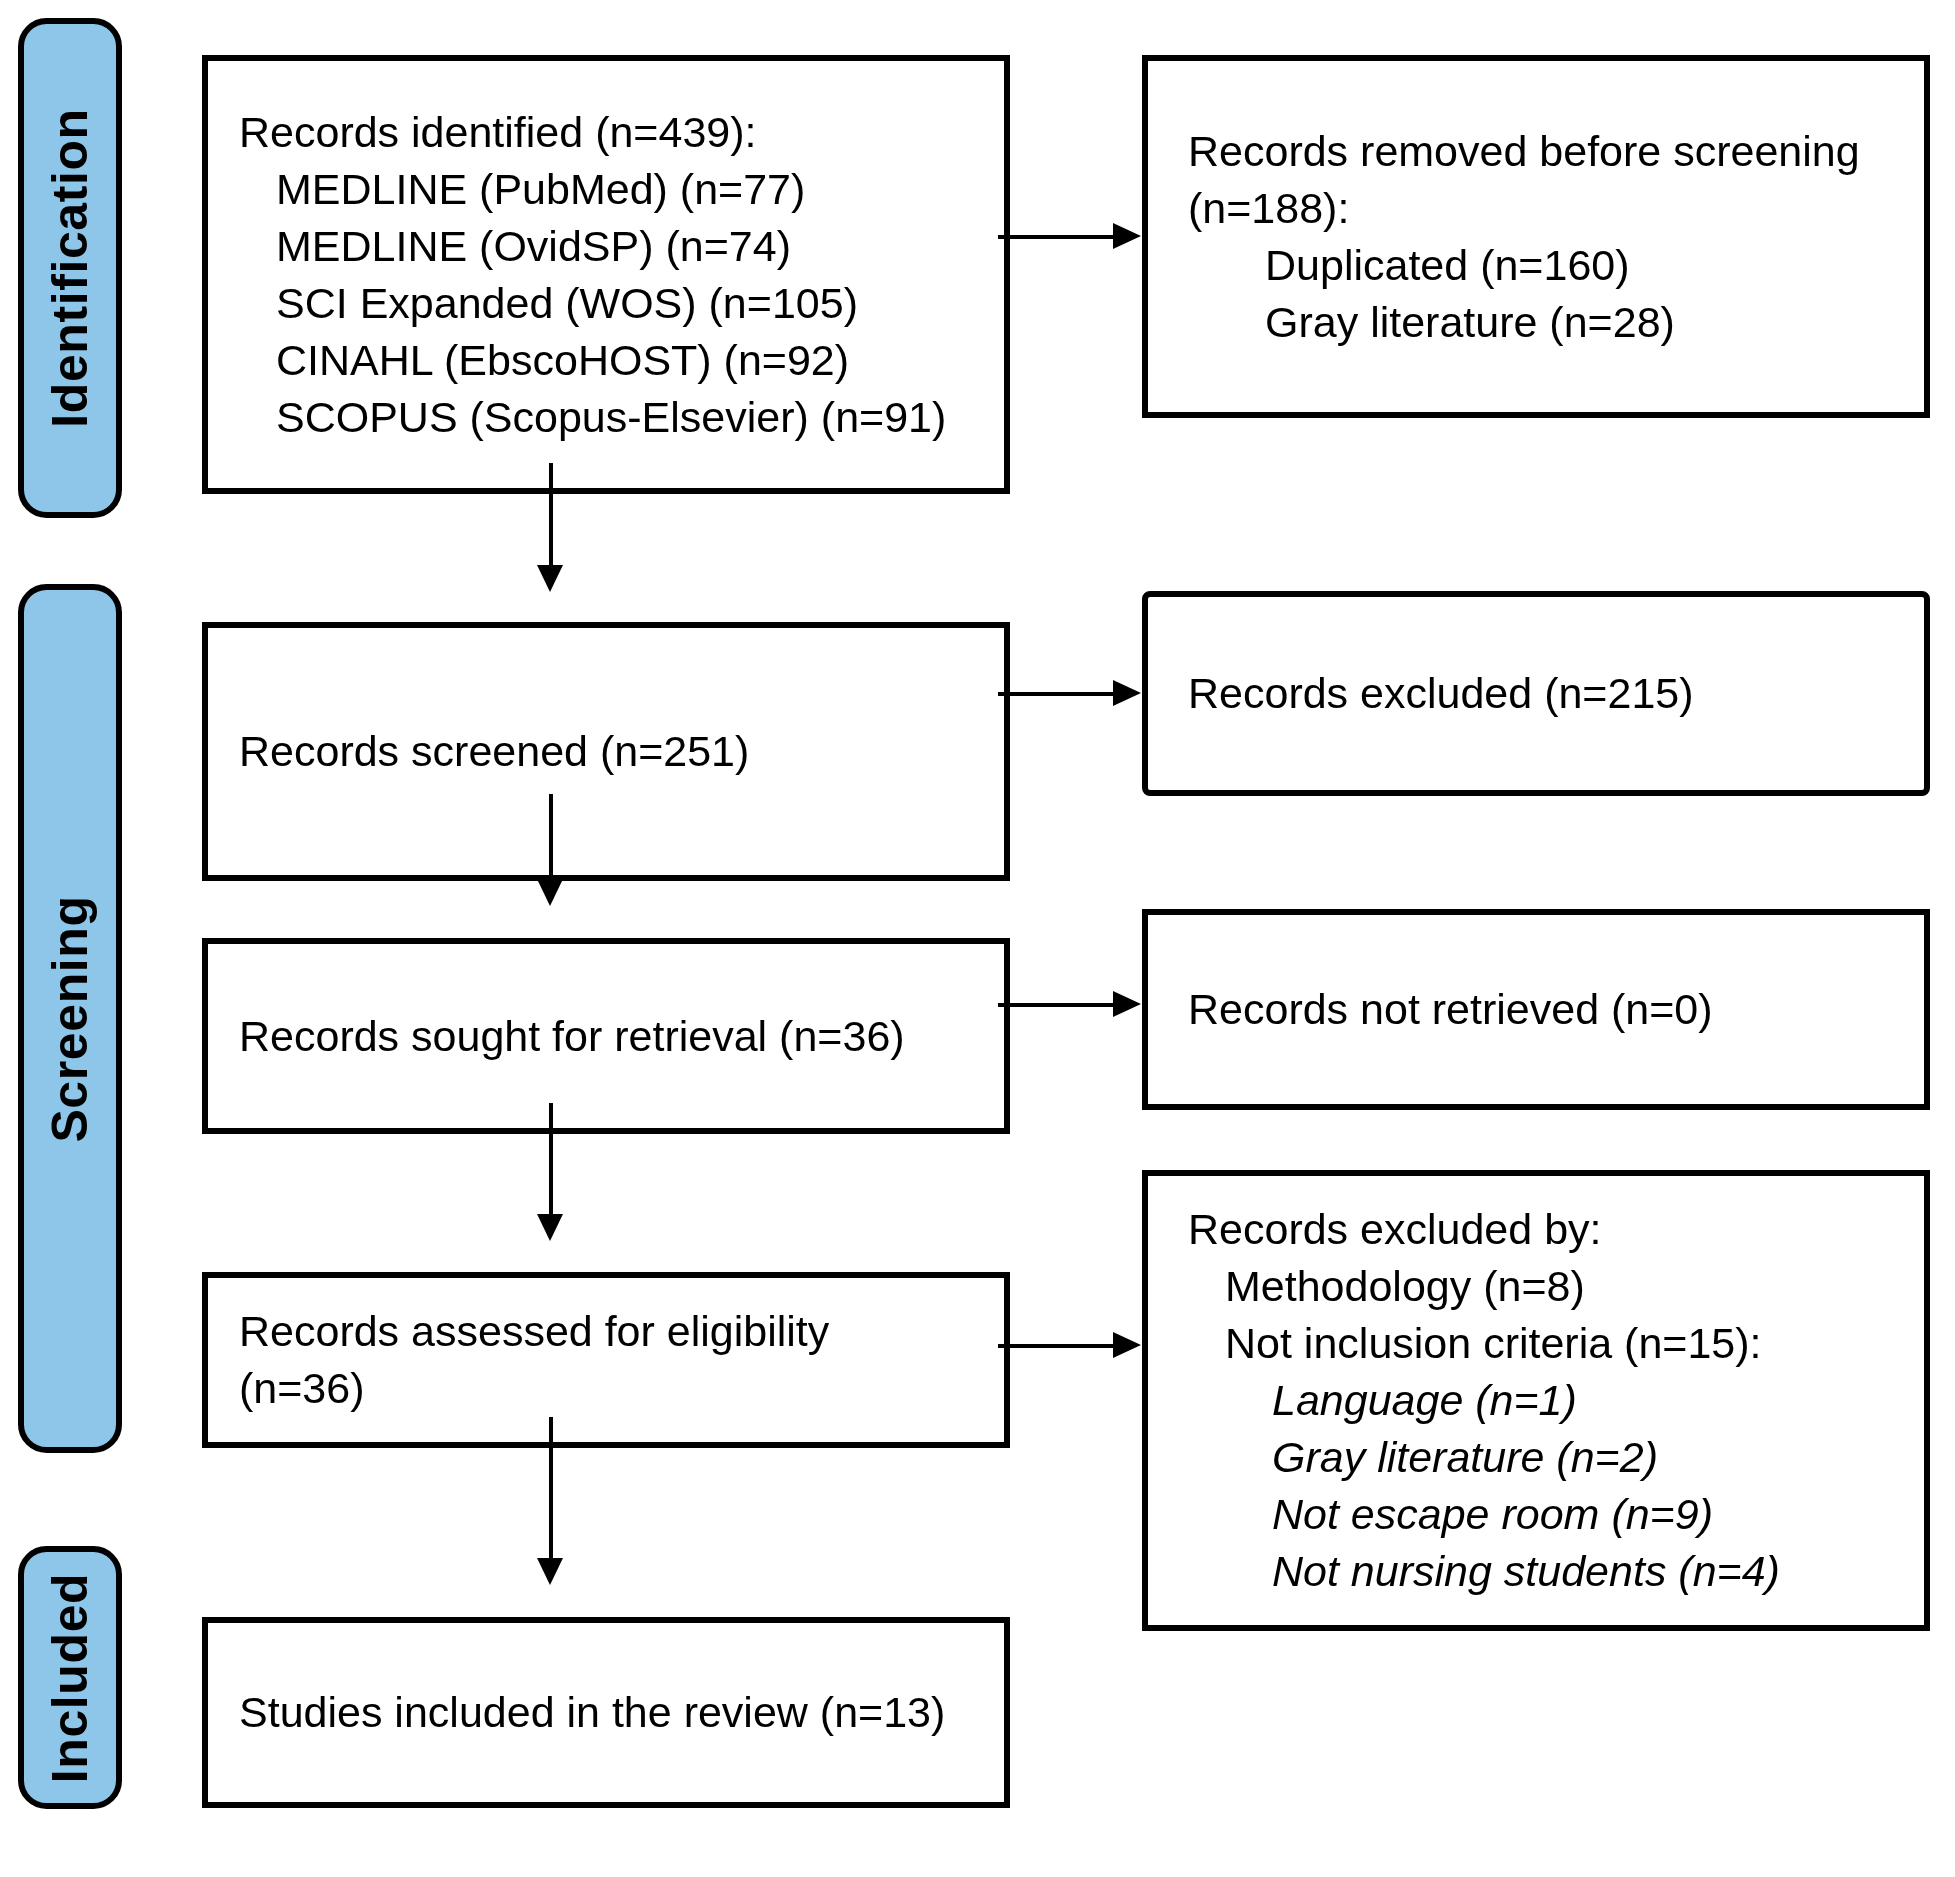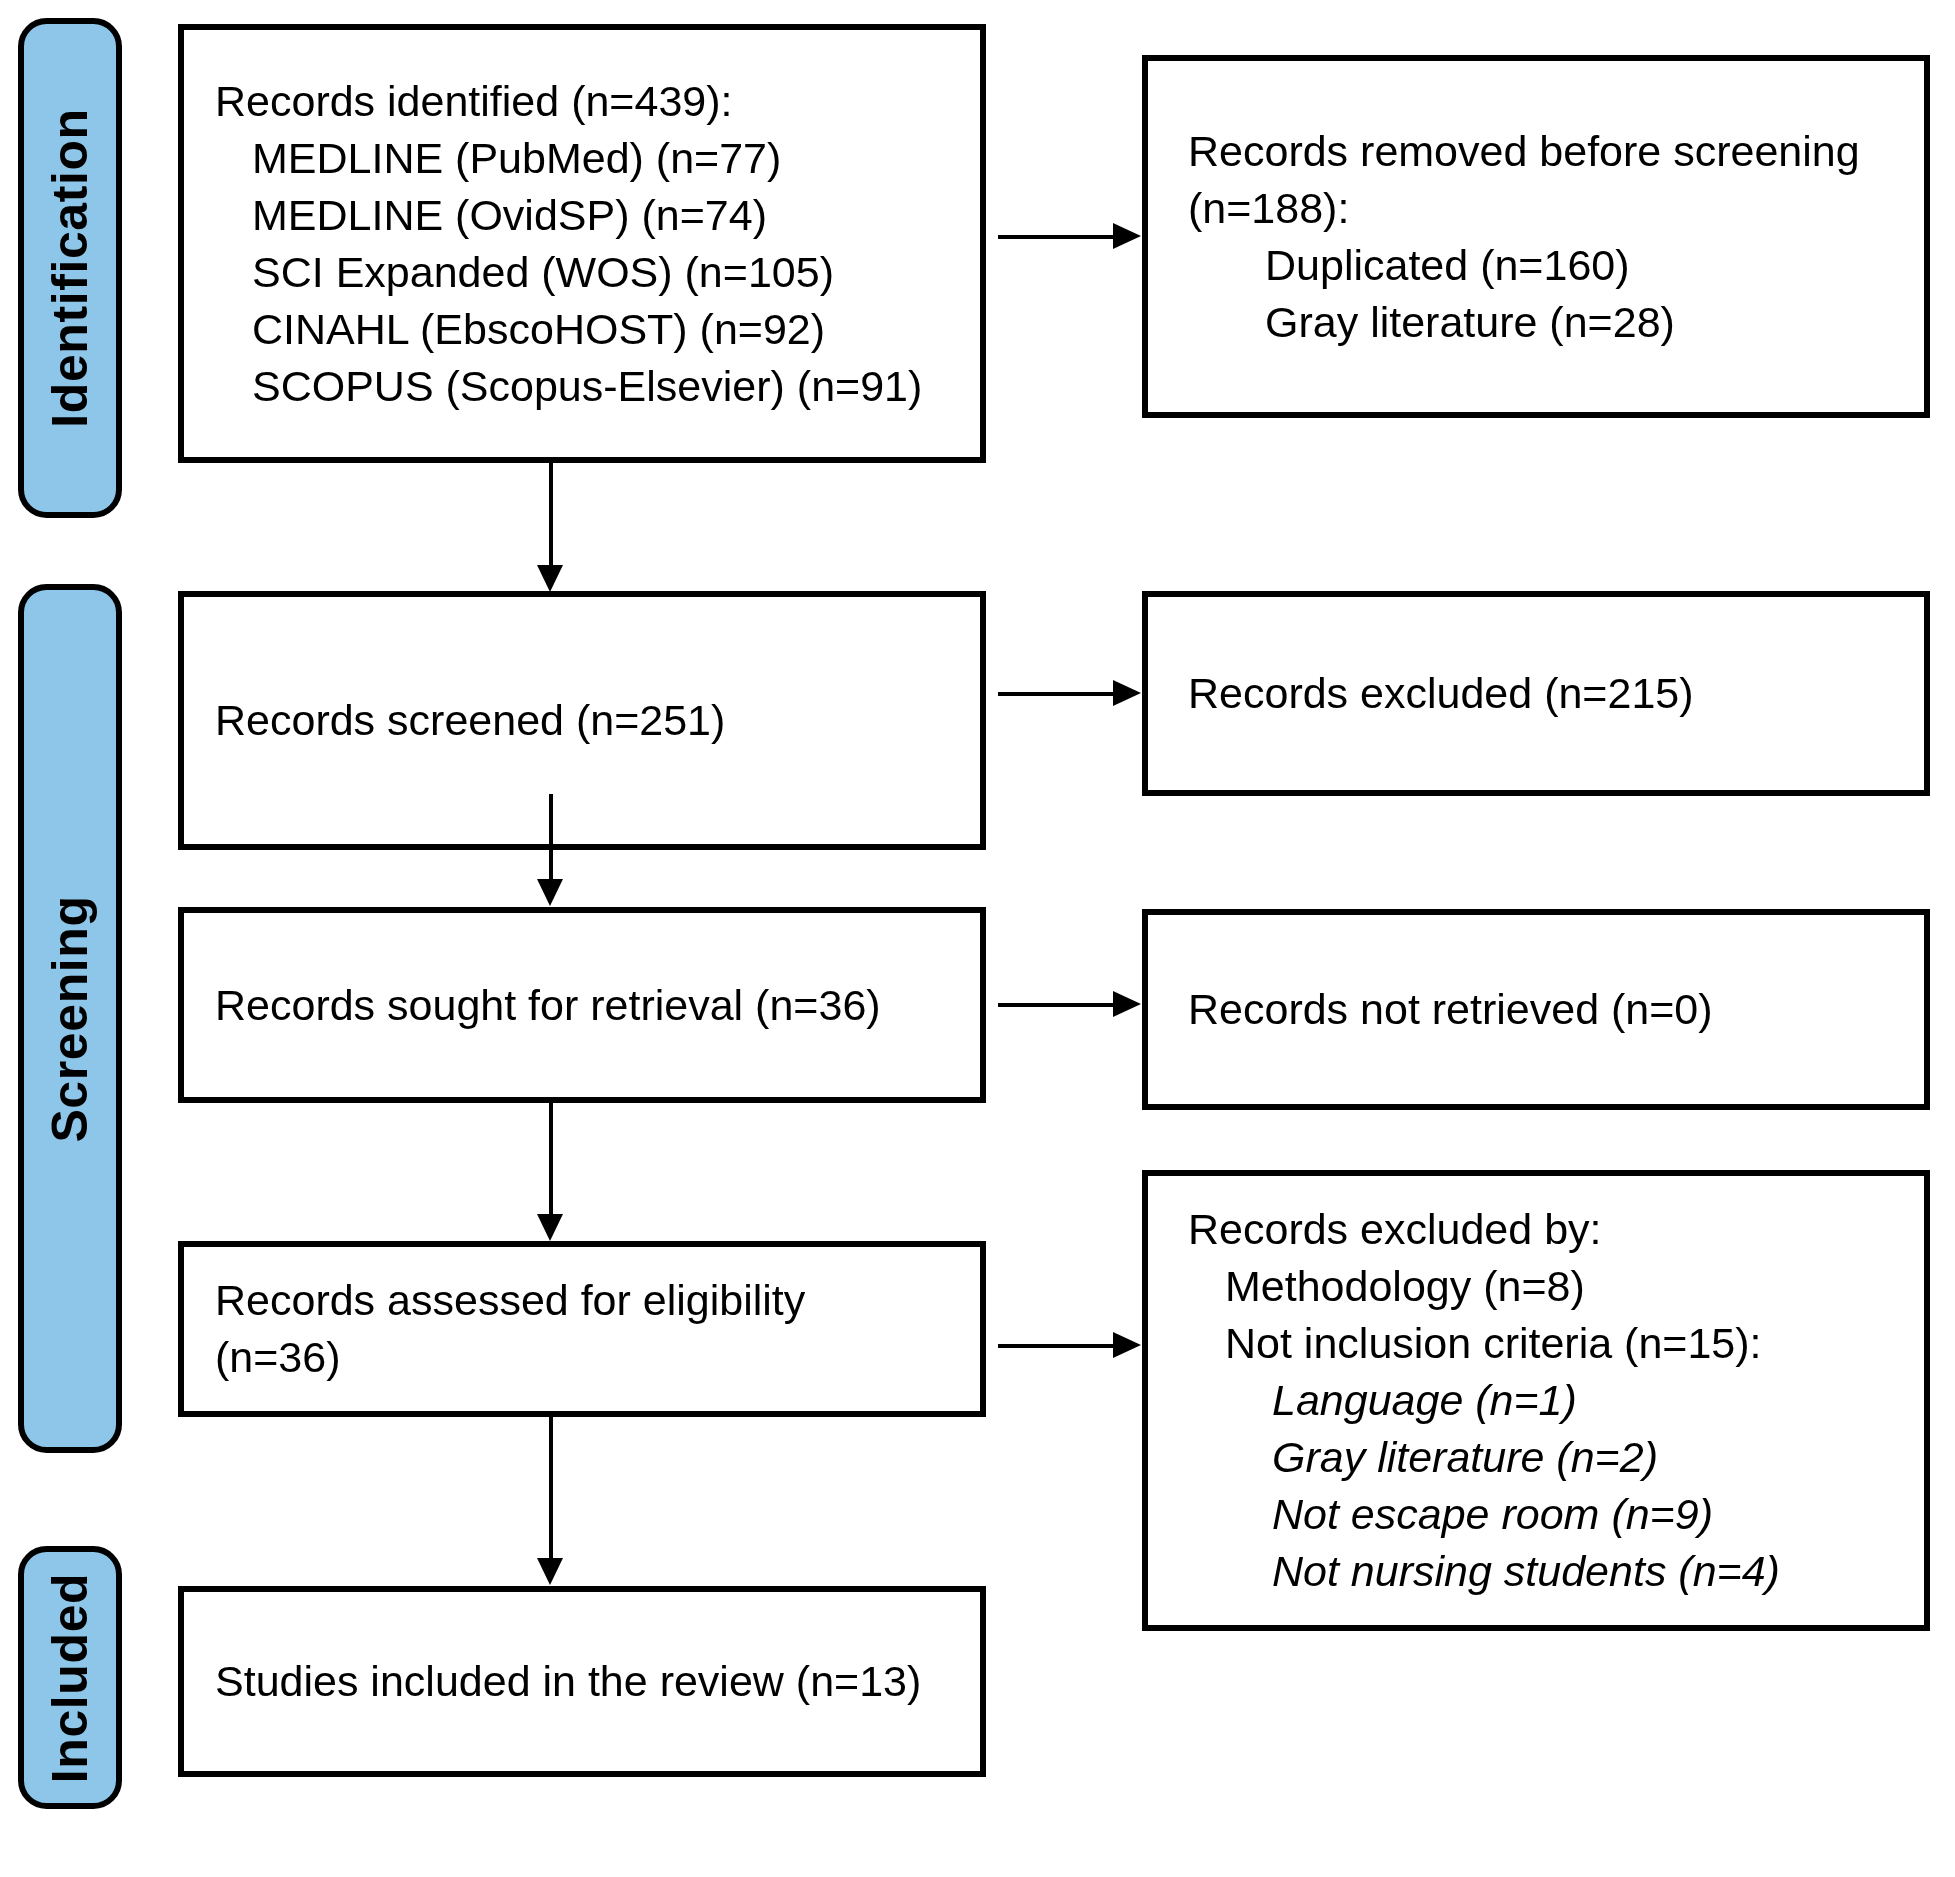--- a/index.html
+++ b/index.html
@@ -41,21 +41,21 @@
     position: absolute;
     background: var(--box-fill, #ffffff);
     border: 6px solid var(--ink, #000000);
     box-sizing: border-box;
     display: flex;
     flex-direction: column;
     justify-content: center;
     font-size: 43px;
     line-height: 57px;
   }
-  .box.main { left: 178px; width: 808px; padding: 0 18px 0 31px; }
+  .box.main { left: 202px; width: 808px; padding: 0 18px 0 31px; margin-top: 31px; }
   .box.side { left: 1142px; width: 788px; padding: 0 0 0 40px; }
   .ln { white-space: nowrap; }
   .ind-1 { margin-left: 37px; }
   .ind-2 { margin-left: 77px; }
   .ind-3 { margin-left: 84px; font-style: italic; }
   
   .arrow { position: absolute; }
   .arrow .shaft-h {
     position: absolute;
     left: 0; top: 12px;
@@ -114,21 +114,21 @@
   <div class="box side" style="top:55px; height:363px;">
     <div class="ln">Records removed before screening</div>
     <div class="ln">(n=188):</div>
     <div class="ln ind-2">Duplicated (n=160)</div>
     <div class="ln ind-2">Gray literature (n=28)</div>
   </div>
 
   <div class="box main" style="top:591px; height:259px;">
     <div class="ln">Records screened (n=251)</div>
   </div>
-  <div class="box side" style="top:591px; height:205px;">
+  <div class="box side" style="top:591px; height:205px;border-radius:8px;">
     <div class="ln">Records excluded (n=215)</div>
   </div>
 
   <div class="box main" style="top:907px; height:196px;">
     <div class="ln">Records sought for retrieval (n=36)</div>
   </div>
   <div class="box side" style="top:909px; height:201px;">
     <div class="ln">Records not retrieved (n=0)</div>
   </div>
 

